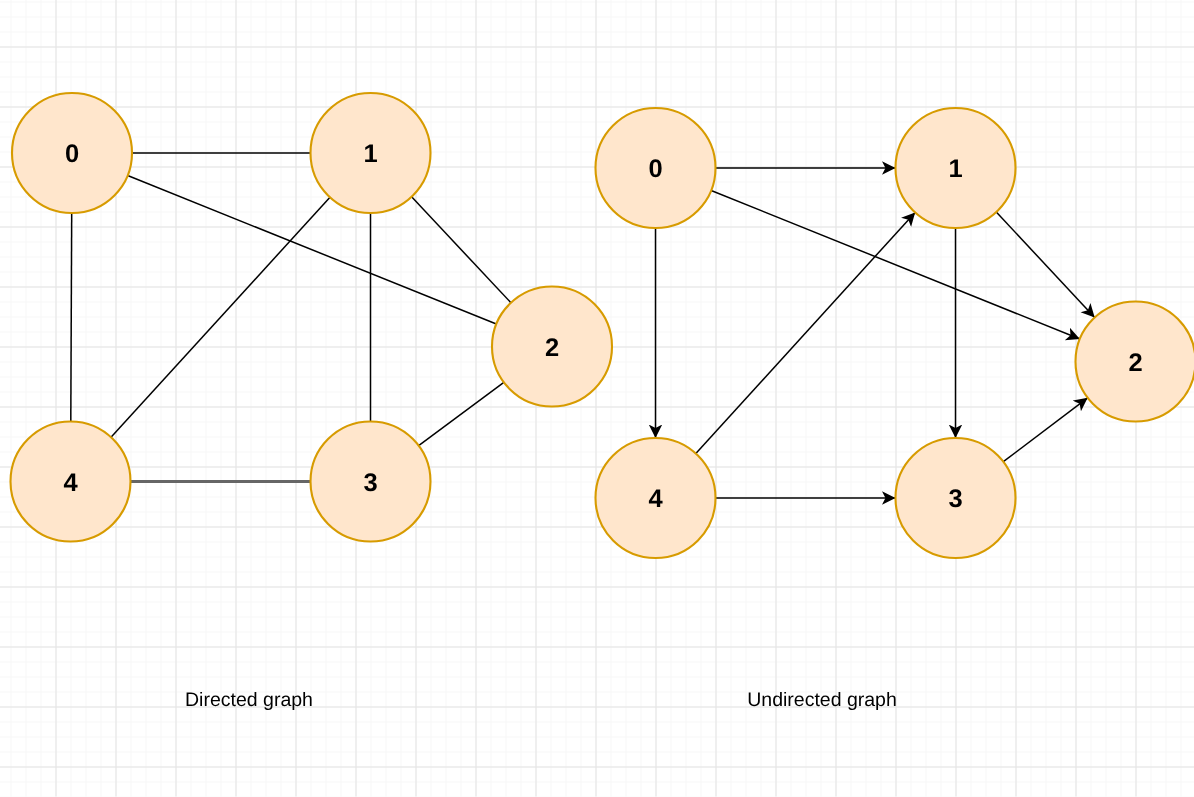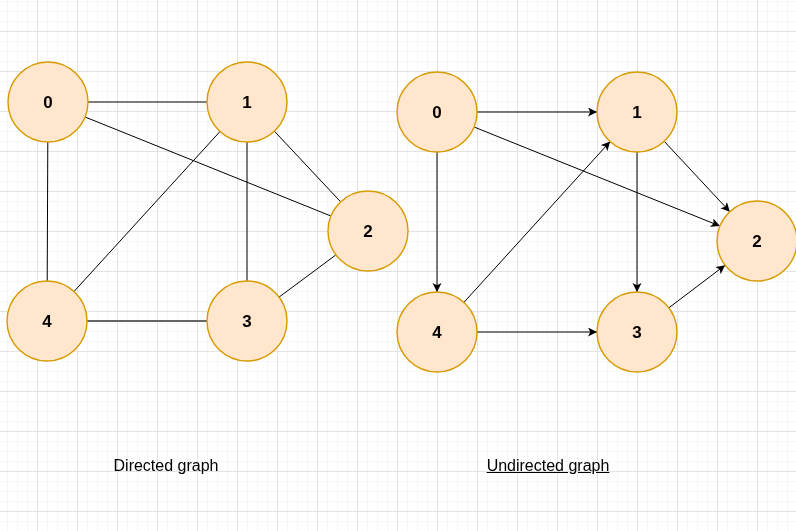--- a/index.html
+++ b/index.html
@@ -34,21 +34,21 @@
   svg text.node-label {
     font-family: "Liberation Sans", sans-serif;
     font-size: 17px;
     font-weight: bold;
     text-anchor: middle;
   }
 
   .graph-title {
     position: absolute;
     transform: translate(-50%, -50%);
-    font-size: 16px;
+    font-size: 13px;
     white-space: nowrap;
     color: #000000;
   }
 </style>
 </head>
 <body>
 
 <div class="canvas">
   <svg id="diagram-svg" class="diagram-layer" viewBox="0 0 796 531" xmlns="http://www.w3.org/2000/svg">
     <defs>
@@ -92,14 +92,14 @@
         <circle cx="757" cy="241" r="40" fill="#ffe6cc" stroke="#d79b00" class="graph-node"></circle>
         <text x="757" y="247" fill="#000000" class="node-label">2</text>
         <circle cx="437" cy="332" r="40" fill="#ffe6cc" stroke="#d79b00" class="graph-node"></circle>
         <text x="437" y="338" fill="#000000" class="node-label">4</text>
         <circle cx="637" cy="332" r="40" fill="#ffe6cc" stroke="#d79b00" class="graph-node"></circle>
         <text x="637" y="338" fill="#000000" class="node-label">3</text>
       </g>
     </svg>
 
   <div class="graph-title" style="left: 166px; top: 466px; color: rgb(0, 0, 0);">Directed graph</div>
-  <div class="graph-title" style="left: 548px; top: 466px; color: rgb(0, 0, 0); text-decoration: underline;">Undirected graph</div>
+  <div class="graph-title" style="left: 548px; top: 466px; color: rgb(0, 0, 0);">Undirected graph</div>
 </div>
 
 </body></html>

